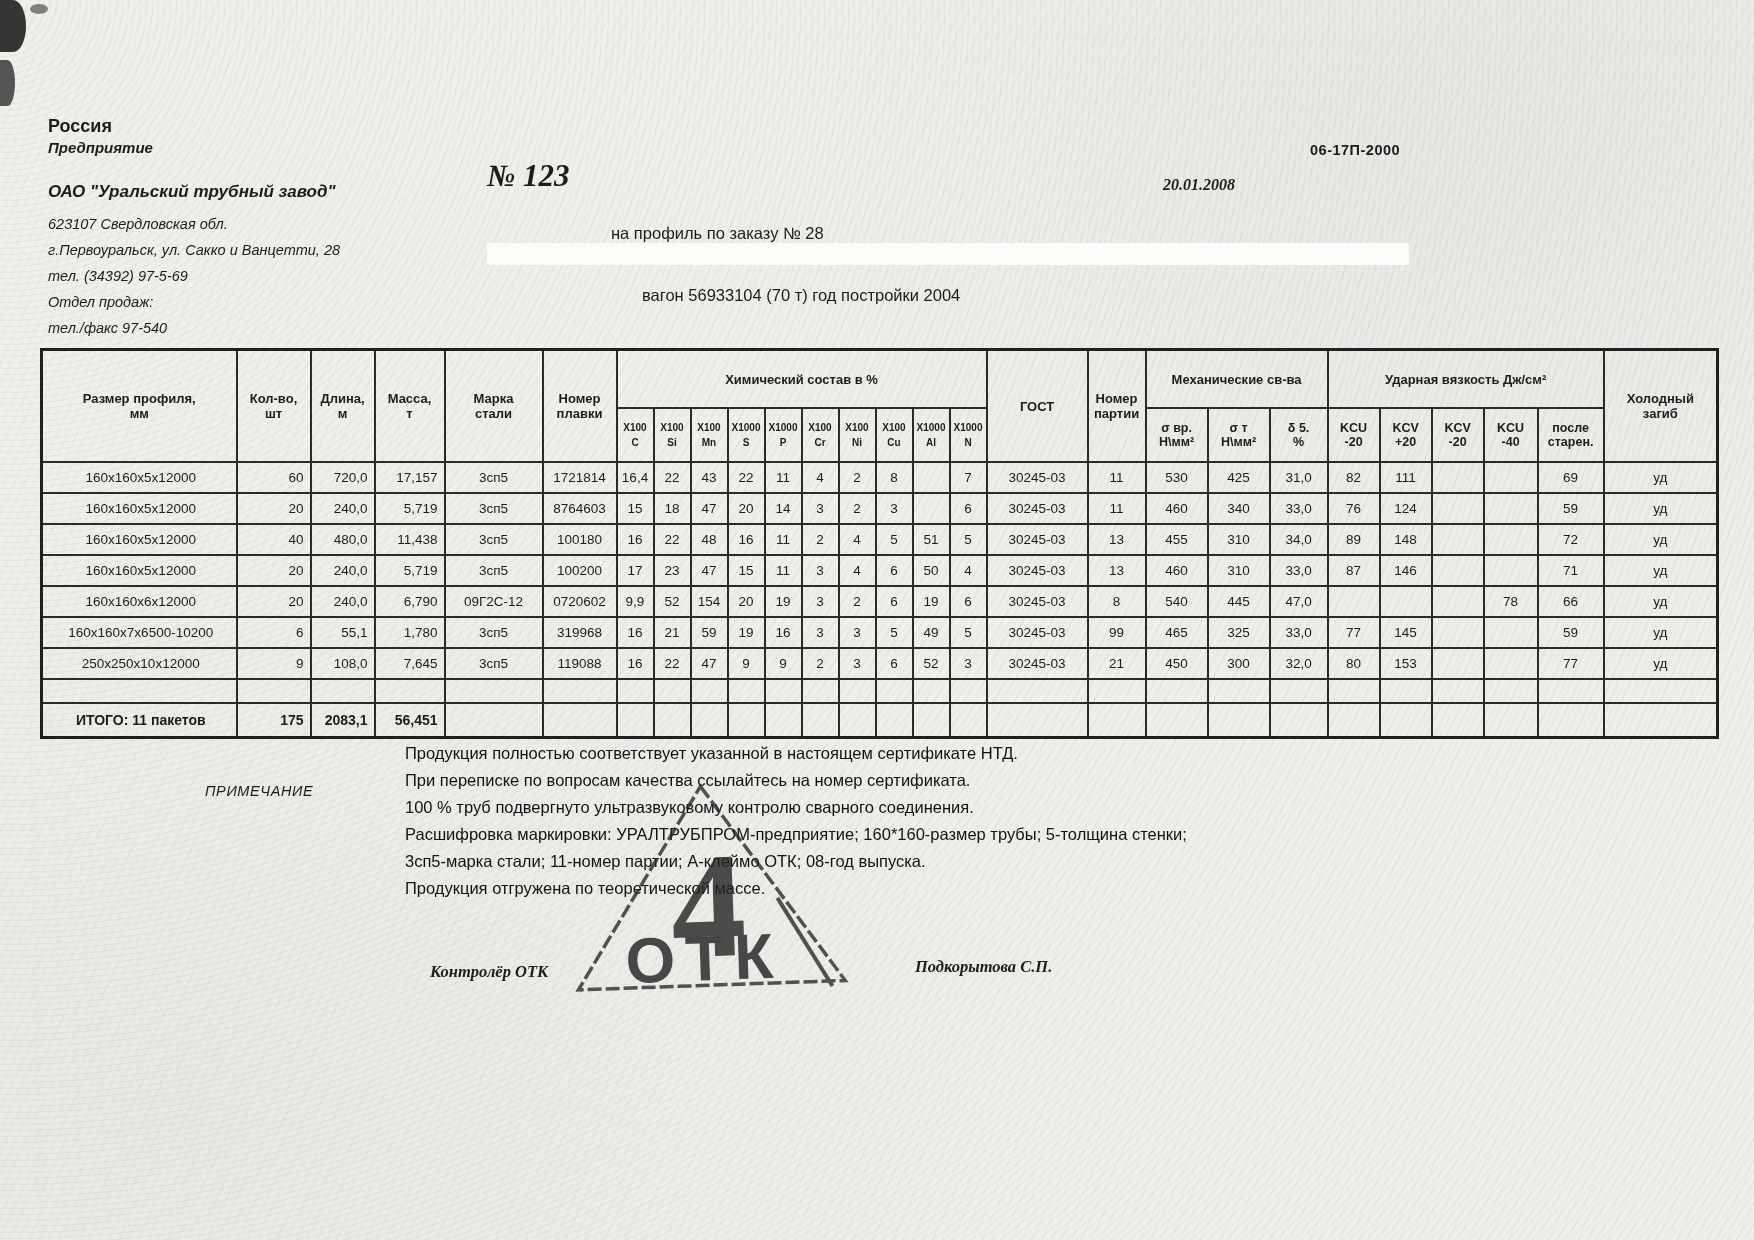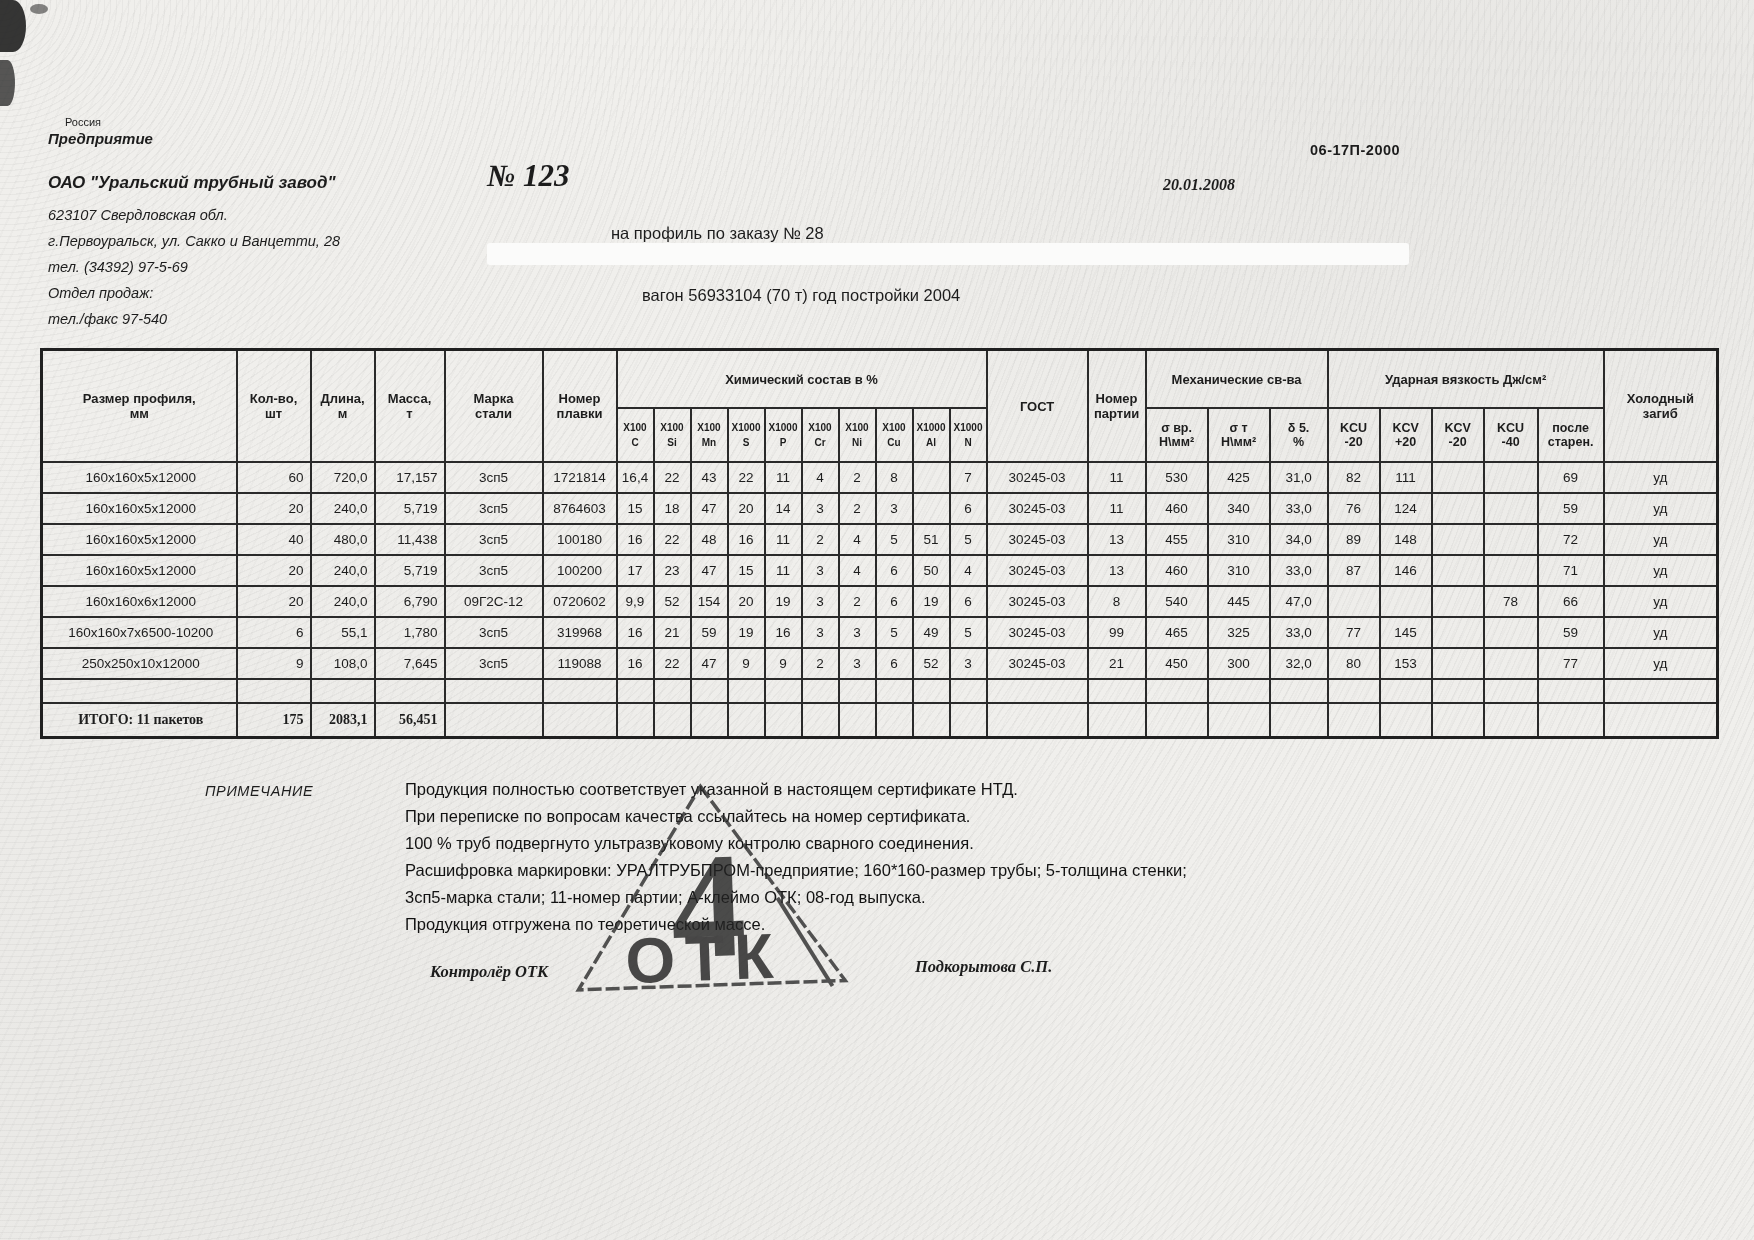--- a/index.html
+++ b/index.html
@@ -15,21 +15,21 @@
       repeating-linear-gradient(115deg, rgba(110,110,110,.035) 0 2px, transparent 2px 9px),
       radial-gradient(ellipse at 85% 10%, rgba(120,120,120,.07), transparent 40%),
       radial-gradient(ellipse at 10% 90%, rgba(120,120,120,.06), transparent 45%);
   }
   .blob{position:absolute;background:#141414;}
   .blob1{left:0;top:0;width:26px;height:52px;border-radius:0 60% 60% 0;opacity:.85;}
   .blob2{left:0;top:60px;width:15px;height:46px;border-radius:0 70% 70% 0;opacity:.7;}
   .blob3{left:30px;top:4px;width:18px;height:10px;border-radius:50%;opacity:.5;}
 
   .company{position:absolute;left:48px;top:116px;}
-  .company .country{font-size:11px;font-weight:400;margin-bottom:2px;margin-left:17px;}
+  .company .country{font-size:18px;font-weight:700;margin-bottom:2px;}
   .company .label{font-size:15px;font-weight:700;font-style:italic;margin-bottom:26px;}
   .company .name{font-size:17px;font-weight:700;font-style:italic;margin-bottom:9px;}
   .company .addr{font-size:14.5px;font-style:italic;line-height:26px;}
 
   .form-code{position:absolute;left:1310px;top:142px;font-size:14.5px;font-weight:700;letter-spacing:.5px;}
   .title-row{position:absolute;left:487px;top:158px;display:flex;align-items:baseline;gap:58px;
              font-family:"Liberation Serif",serif;font-weight:700;font-style:italic;}
   .title-row .title{font-size:36px;}
   .title-row .cert-no{font-size:31px;}
   .doc-date{position:absolute;left:1163px;top:176px;font-family:"Liberation Serif",serif;
@@ -50,24 +50,24 @@
   .cert-table thead th{font-weight:700;text-align:center;vertical-align:middle;background:transparent;}
   .h-main{font-size:13px;height:56px;}
   .h-sub{font-size:12.5px;height:52px;}
   .h-sub.chem{font-size:10px;line-height:1.5;}
   .pre{white-space:pre-line;}
   .cert-table tbody td{height:29px;font-size:13.5px;vertical-align:middle;}
   .cert-table .al{text-align:center;padding-left:5px;}
   .cert-table .ar{text-align:right;padding-right:6px;}
   .cert-table .ac{text-align:center;}
   .cert-table .empty-row td{height:22px;}
-  .cert-table .total-row td{height:32px;font-weight:700;font-size:14px;font-family:Liberation Serif, serif;}
+  .cert-table .total-row td{height:32px;font-weight:700;font-size:14px;}
 
   .note-label{position:absolute;left:205px;top:783px;font-size:14.5px;font-style:italic;letter-spacing:.6px;}
-  .notes{position:absolute;left:405px;top:776px;width:920px;}
+  .notes{position:absolute;left:405px;top:740px;width:920px;}
   .note-line{font-size:16.5px;line-height:27px;color:#121212;}
 
   .sig-left{position:absolute;left:430px;top:962px;font-size:16.5px;font-style:italic;font-weight:700;
             font-family:"Liberation Serif",serif;}
   .sig-right{position:absolute;left:915px;top:957px;font-size:16.5px;font-style:italic;font-weight:700;
              font-family:"Liberation Serif",serif;}
 
   .stamp{position:absolute;left:565px;top:778px;opacity:.8;transform:rotate(-2deg);}
   .stamp polygon{fill:none;stroke:#2b2b2b;stroke-width:3.5;stroke-dasharray:14 4;}
   .stamp .stamp-num{font-family:"Liberation Serif",serif;font-weight:700;font-size:150px;fill:#232323;}

